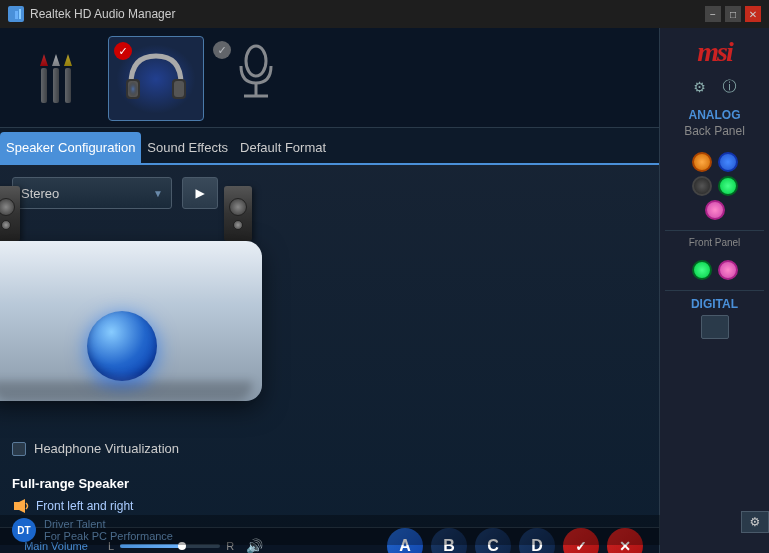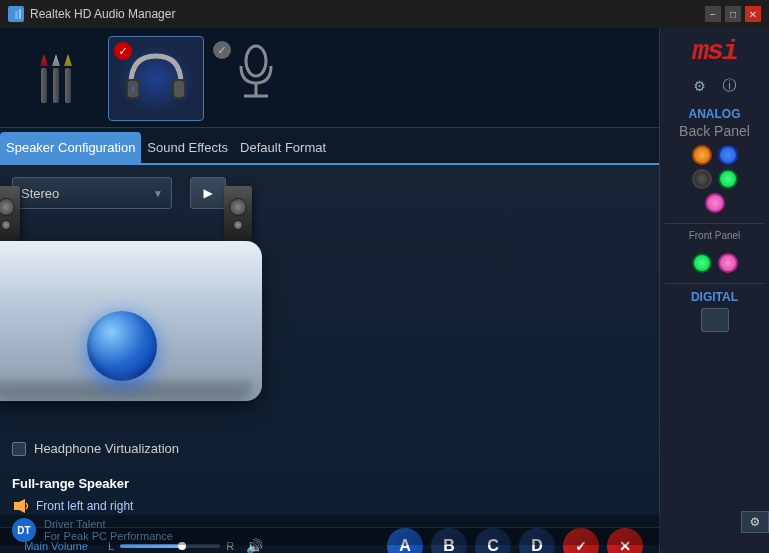--- a/index.html
+++ b/index.html
@@ -188,21 +188,21 @@
       width: 220px;
       display: flex;
       flex-direction: column;
       gap: 12px;
     }
 
     
     .dropdown-row {
       display: flex;
       align-items: center;
-      gap: 18px;
+      gap: 10px;
     }
     .dropdown {
       width: 160px;
       height: 32px;
       background: linear-gradient(180deg, #2a3a4a, #1a2a3a);
       border: 1px solid #4a5a6a;
       border-radius: 3px;
       color: #ccc;
       font-size: 13px;
       display: flex;
@@ -439,21 +439,21 @@
       border-left: 1px solid #2a3a4a;
     }
 
     
     .msi-logo {
       color: #cc2222;
       font-style: italic;
       font-size: 28px;
       font-weight: 900;
       letter-spacing: -2px;
-      font-family: Liberation Mono, monospace;
+      font-family: Liberation Serif, serif;
       margin-bottom: 8px;
     }
 
     .sidebar-icons-row {
       display: flex;
       gap: 8px;
       margin-bottom: 10px;
     }
     .sidebar-icon {
       width: 22px;
@@ -467,22 +467,22 @@
     }
 
     .analog-label {
       color: #4a90d9;
       font-size: 12px;
       font-weight: bold;
       margin-bottom: 2px;
     }
     .panel-label {
       color: #888;
-      font-size: 14px;
-      margin-bottom: 6px;
+      font-size: 12px;
+      margin-bottom: 14px;
     }
 
     .port-row {
       display: flex;
       gap: 6px;
       margin-bottom: 4px;
       align-items: center;
     }
     .port-circle {
       width: 20px;

